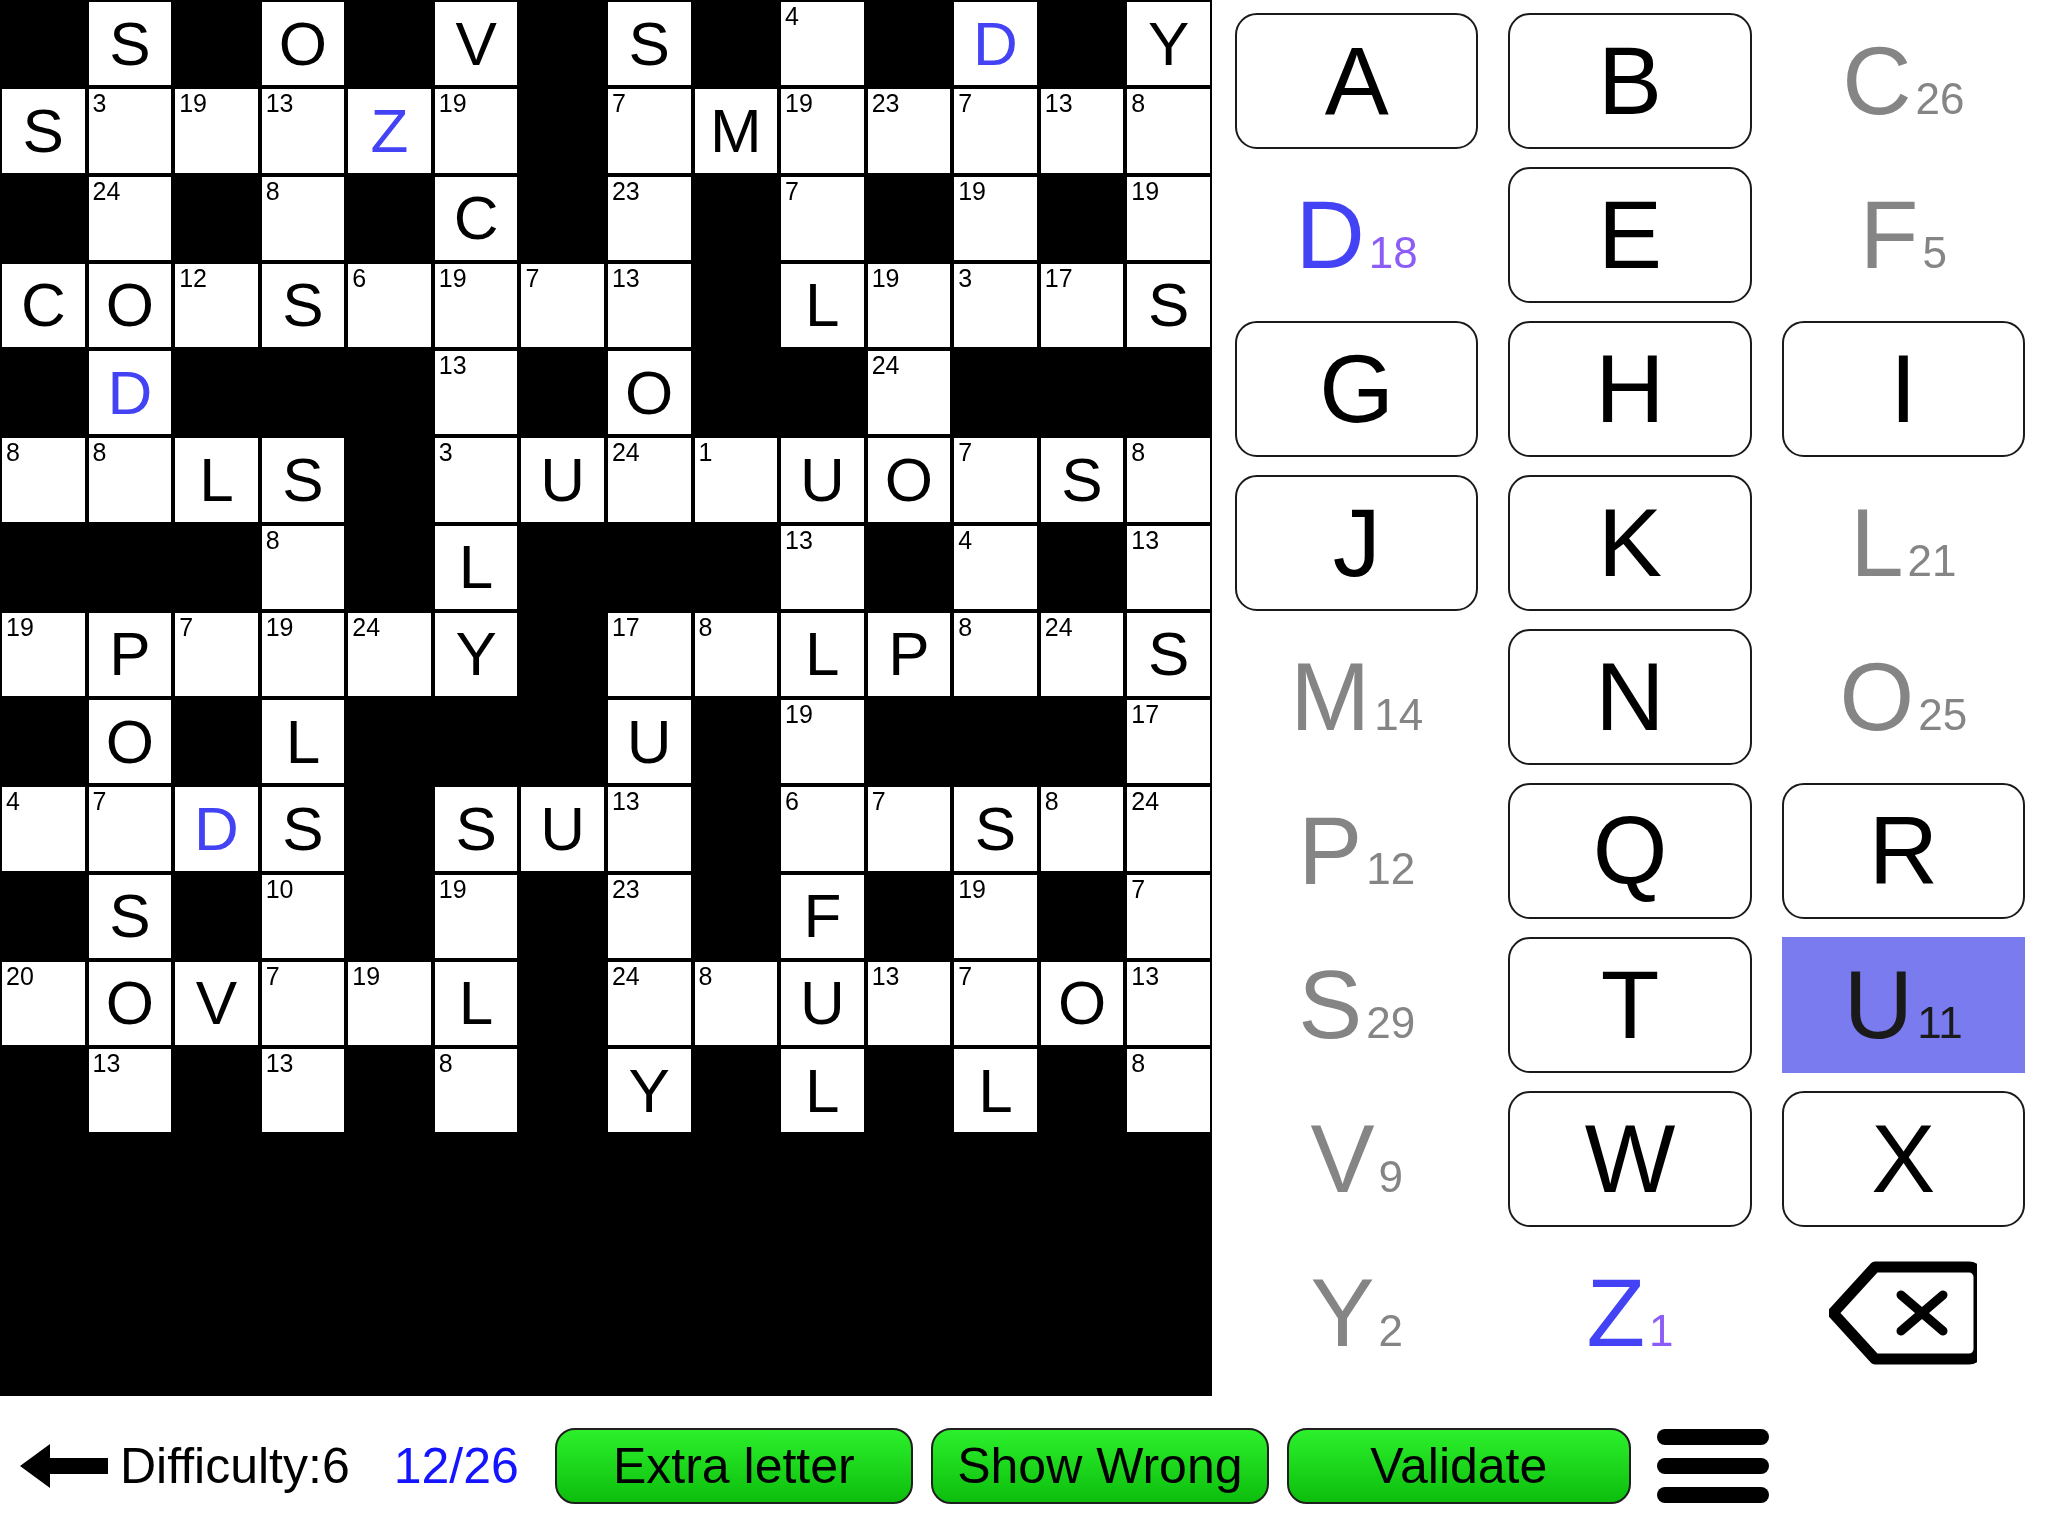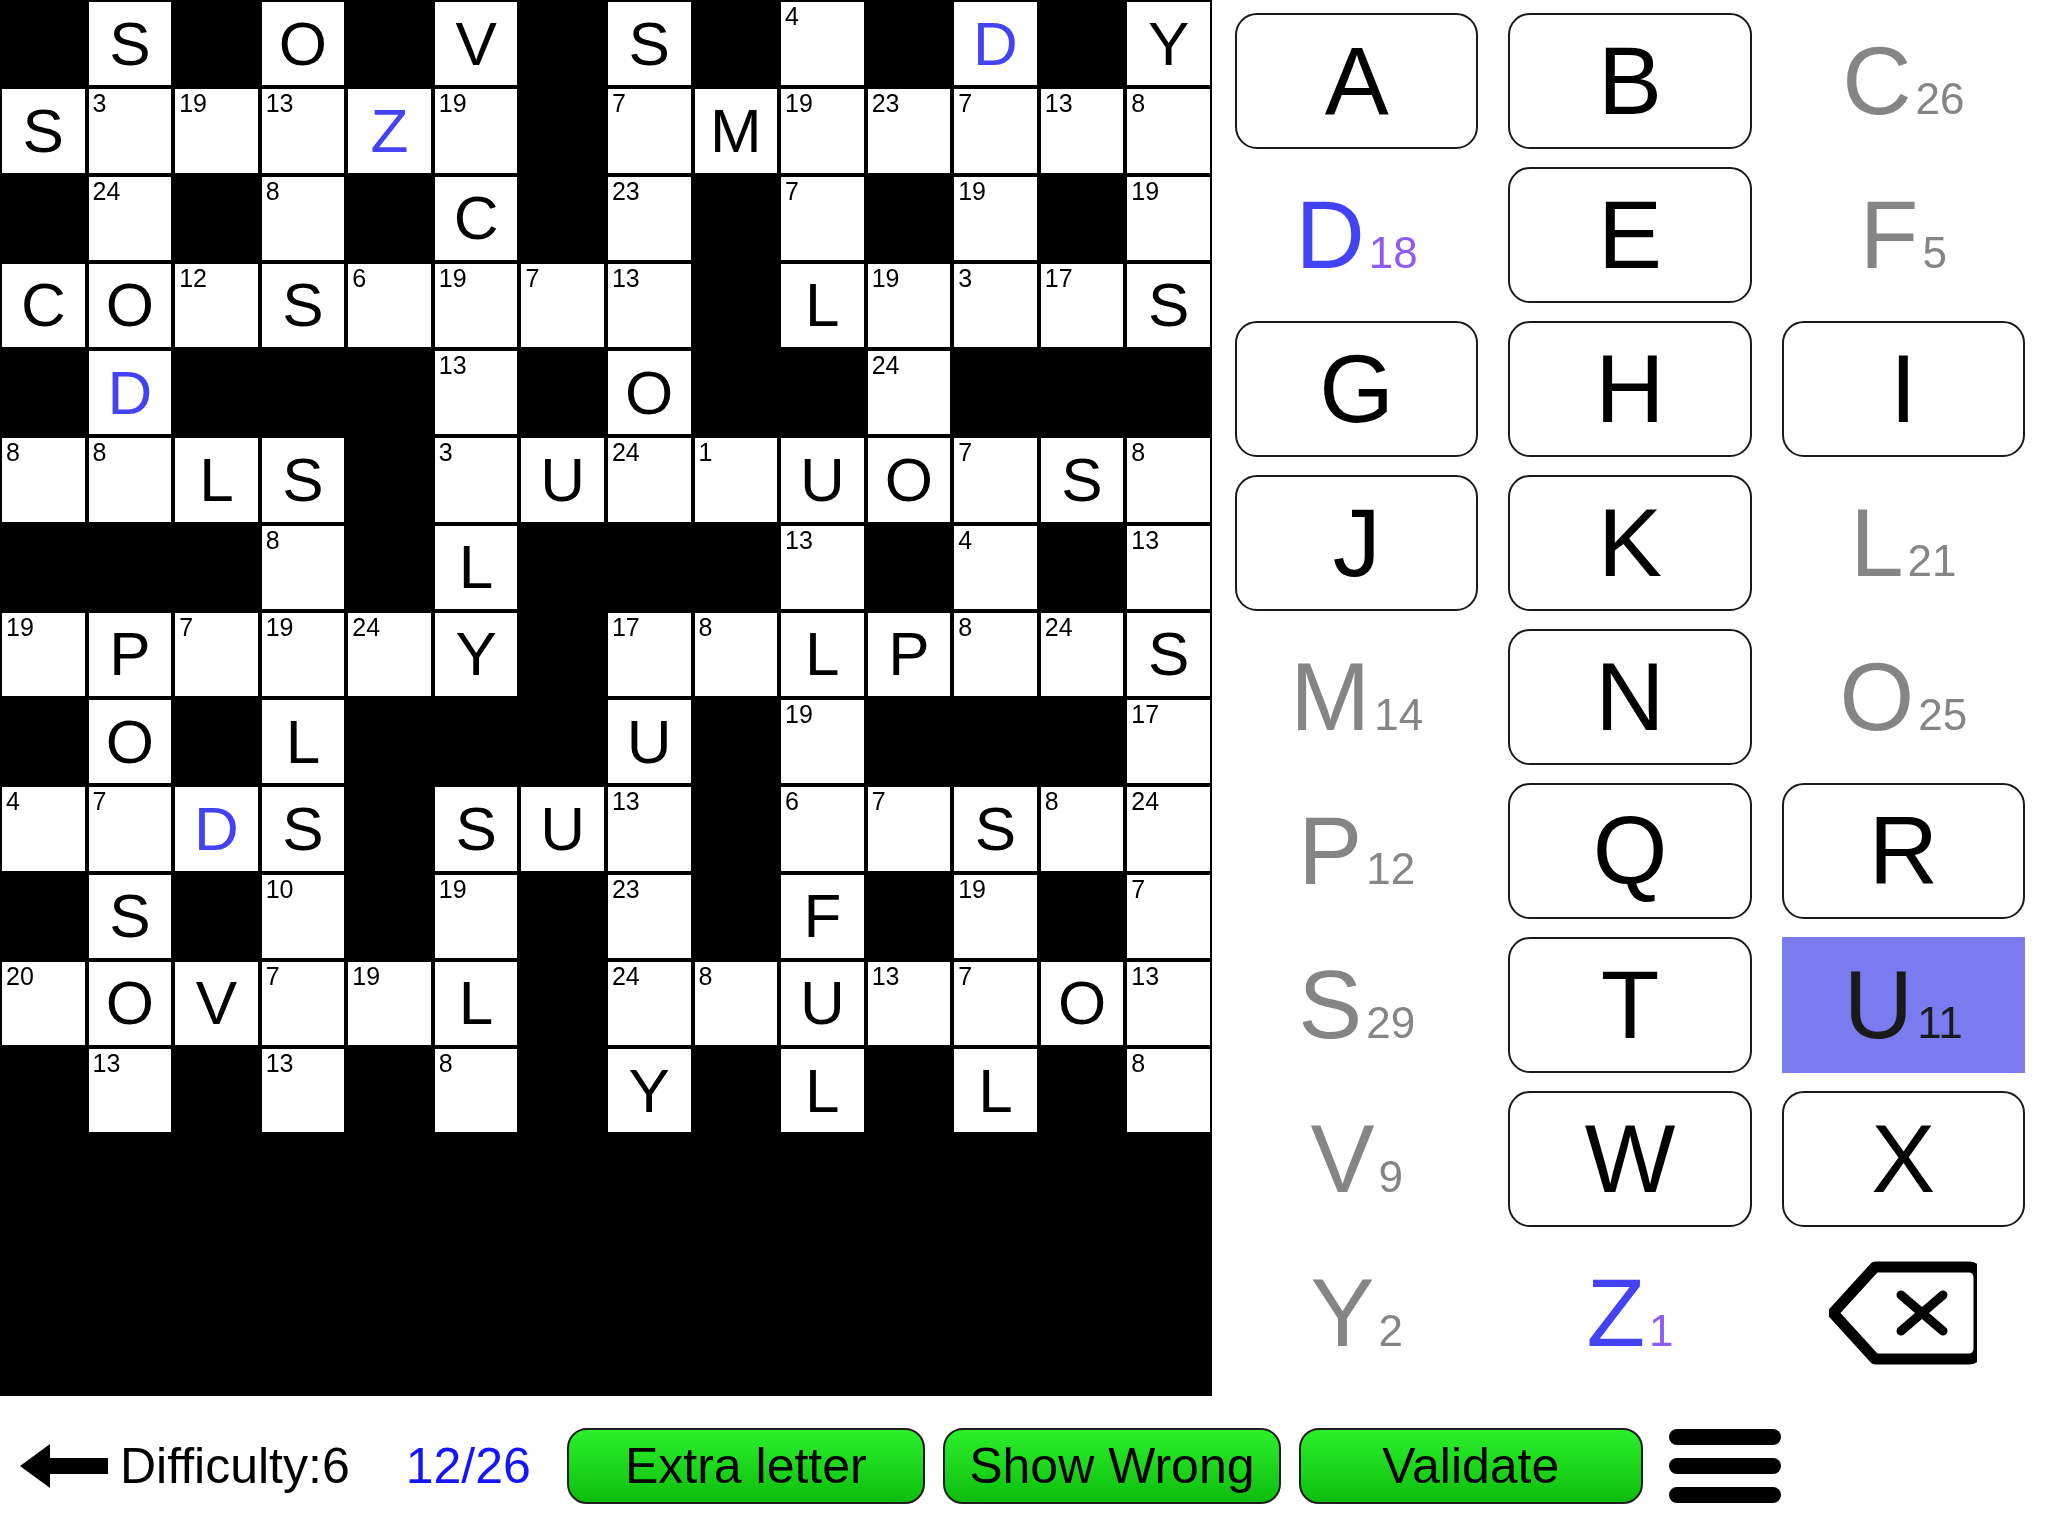--- a/index.html
+++ b/index.html
@@ -705,21 +705,21 @@
           <path d="M72 34 L114 70 M114 34 L72 70" stroke="#000" stroke-width="9" stroke-linecap="round"></path>
         </svg>
       </div>
     </div>
 
   <div id="bottombar">
     <svg id="back-arrow" viewBox="0 0 98 60">
       <path d="M6 30 L36 8 L36 22 L94 22 L94 38 L36 38 L36 52 Z" fill="#000"></path>
     </svg>
     <span class="bartext" style="margin-left:8px">Difficulty:6</span>
-    <span class="bartext" id="progress-count" style="margin-left:56px">12/26</span>
+    <span class="bartext" id="progress-count" style="margin-left:44px">12/26</span>
     <div class="gbtn" style="margin-left:36px;width:358px">Extra letter</div>
     <div class="gbtn" style="margin-left:18px;width:338px">Show Wrong</div>
     <div class="gbtn" style="margin-left:18px;width:344px">Validate</div>
     <div id="menu-icon">
       <div></div>
         <div></div>
         <div></div>
     </div>
   </div>
 

